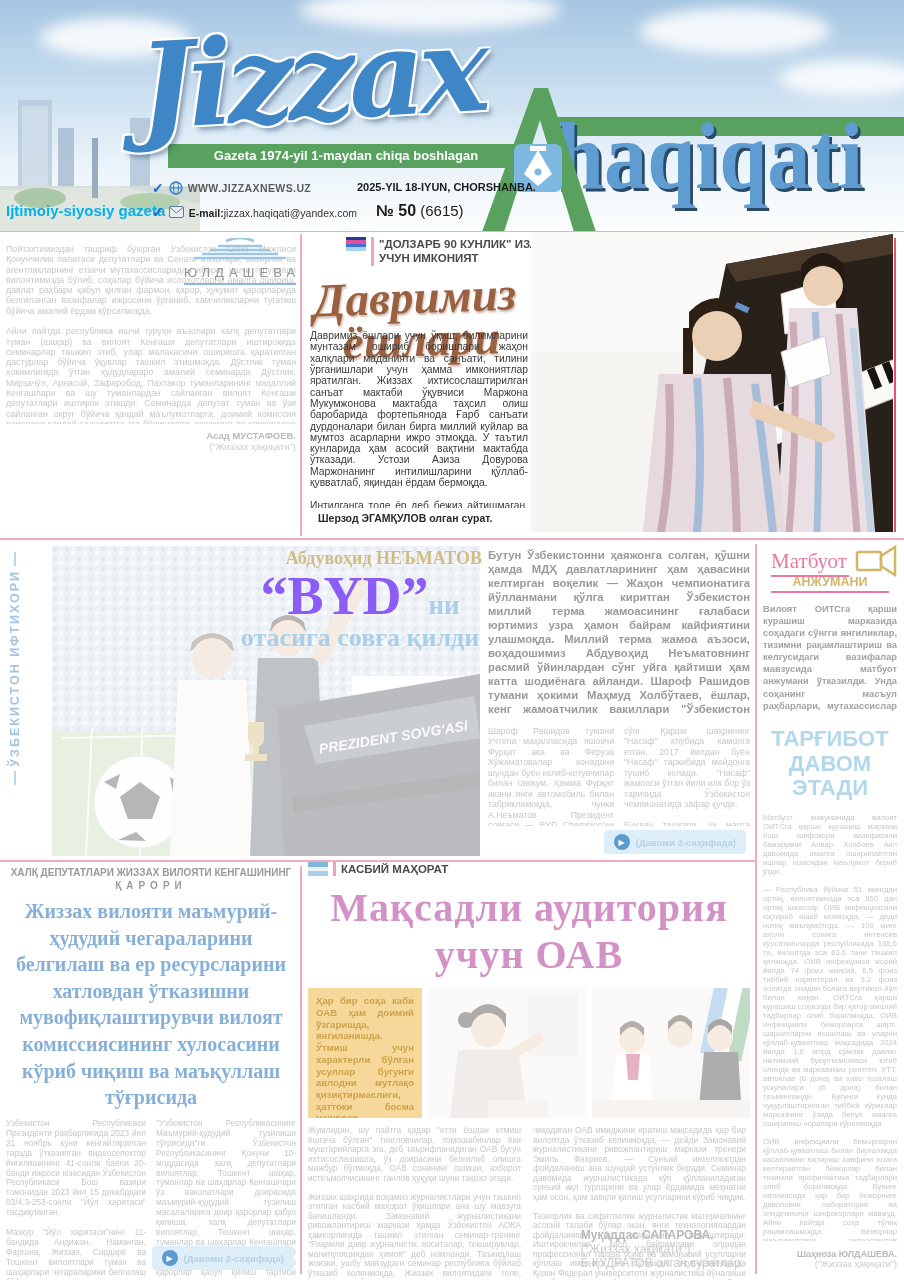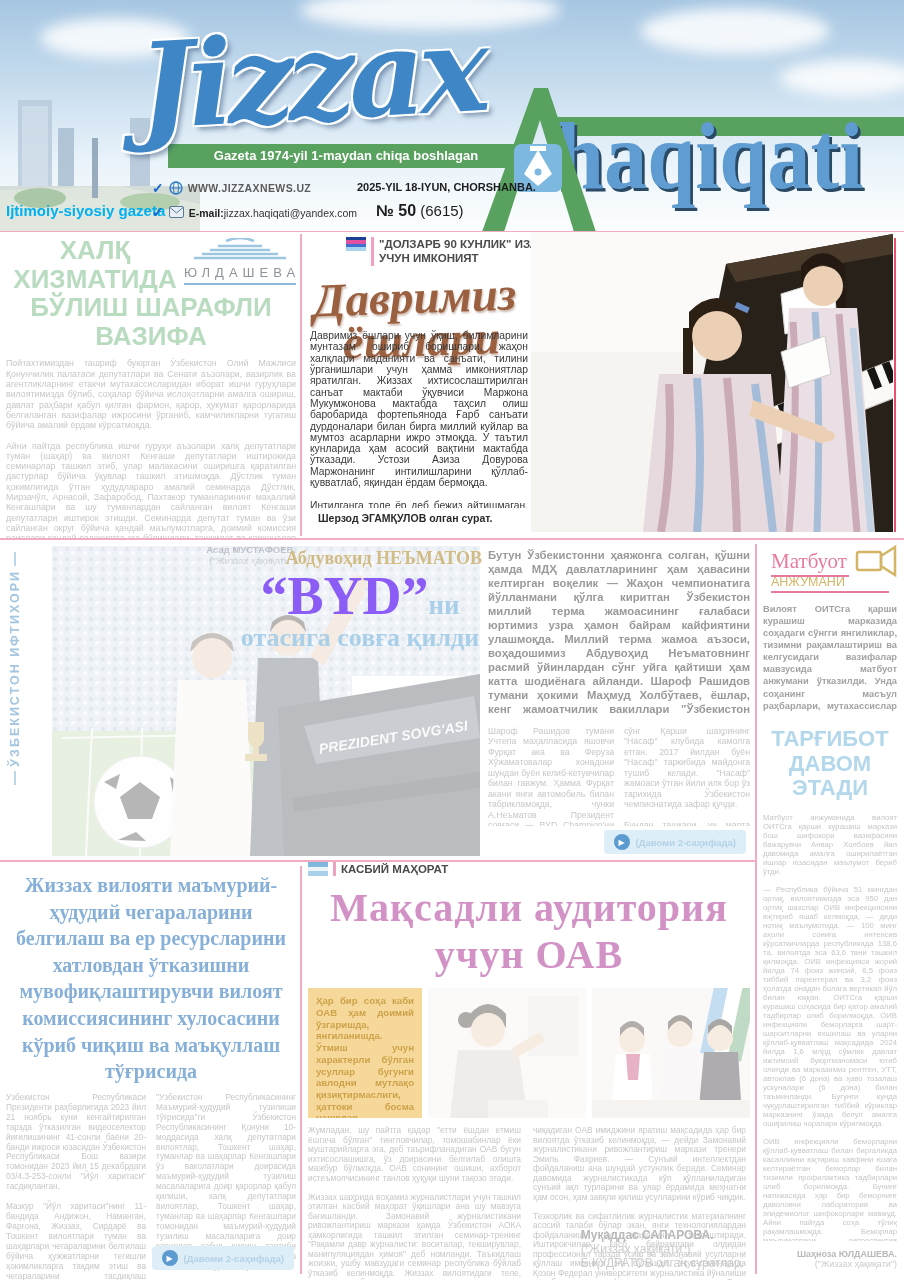--- a/index.html
+++ b/index.html
@@ -84,21 +84,21 @@
   .byd-text{position:absolute;left:488px;top:548px;width:262px;height:308px;}
   .byd-lead{font-weight:bold;color:#9a9a9a;font-size:11.3px;line-height:1.24;}
   .byd-cols{display:flex;gap:10px;margin-top:10px;}
   .byd-cols .c{width:126px;font-size:8.7px;line-height:1.2;}
   .byd-badge{position:absolute;right:4px;bottom:2px;}
   
   .art-aids{position:absolute;left:763px;top:545px;width:134px;height:732px;}
   .aids-logo{position:relative;width:118px;margin:4px auto 10px;}
   .aids-logo .t1{color:#e87aa0;font-size:21px;border-bottom:2px solid #e87aa0;display:inline-block;
                  padding:0 2px 1px 0;font-family:"Liberation Serif",serif;}
-  .aids-logo .t2{color:#d4b566;font-size:12.5px;font-weight:normal;text-align:left;border-bottom:2px solid #e87aa0;
+  .aids-logo .t2{color:#d4b566;font-size:12.5px;font-weight:bold;text-align:center;border-bottom:2px solid #e87aa0;
                  padding-bottom:2px;margin-top:-2px;}
   .aids-logo svg{position:absolute;right:-8px;top:-6px;}
   .aids-lead{font-weight:bold;color:#a3a3a3;font-size:9.3px;line-height:1.3;}
   .aids-hl{color:#b3d8ec;font-weight:bold;font-size:22px;line-height:1.12;text-align:center;margin:16px 0 12px;}
   .aids-body{font-size:7.7px;line-height:1.17;}
   .aids-by{text-align:right;margin-top:8px;font-size:9px;}
   
   .art-decree{position:absolute;left:6px;top:866px;width:290px;height:408px;}
   .dec-kick{text-align:center;color:#9a9a9a;font-weight:bold;font-size:10px;line-height:1.3;}
   .dec-kick .sp{letter-spacing:5px;}
@@ -193,24 +193,20 @@
   <div class="pline" style="left:300px;top:866px;width:2px;height:408px;"></div>
 
   <section class="art-seminar">
     <div class="sem-badge">
       <svg width="104" height="22" viewBox="0 0 104 22">
         <path d="M38 3 Q52 -3 66 3" stroke="#9cc6e2" stroke-width="2.5" fill="none"></path>
         <path d="M30 8 H74 M22 12 H82 M14 16 H90 M6 20 H98" stroke="#9cc6e2" stroke-width="2.5" fill="none"></path>
       </svg>
       <div class="lbl">ЮЛДАШЕВА</div>
       <div class="ul"></div>
-    </div>
-    <div class="sem-hl">
-      <div class="t">ХАЛҚ ХИЗМАТИДА</div>
-      <div class="b">БЎЛИШ ШАРАФЛИ ВАЗИФА</div>
     </div>
     <div class="sem-body jt faded" style="height:180px;">Пойтахтимиздан ташриф буюрган Ўзбекистон Олий Мажлиси Қонунчилик палатаси депутатлари ва Сенати аъзолари, вазирлик ва агентликларнинг етакчи мутахассисларидан иборат ишчи гуруҳлари вилоятимизда бўлиб, соҳалар бўйича ислоҳотларни амалга ошириш, давлат раҳбари қабул қилган фармон, қарор, ҳукумат қарорларида белгиланган вазифалар ижросини ўрганиб, камчиликларни тугатиш бўйича амалий ёрдам кўрсатмоқда.
 
 Айни пайтда республика ишчи гуруҳи аъзолари халқ депутатлари туман (шаҳар) ва вилоят Кенгаши депутатлари иштирокида семинарлар ташкил этиб, улар малакасини оширишга қаратилган дастурлар бўйича ўқувлар ташкил этишмоқда. Дўстлик туман ҳокимлигида ўтган ҳудудлараро амалий семинарда Дўстлик, Мирзачўл, Арнасой, Зафаробод, Пахтакор туманларининг маҳаллий Кенгашлари ва шу туманлардан сайланган вилоят Кенгаши депутатлари иштирок этишди. Семинарда депутат туман ва ўзи сайланган округ бўйича қандай маълумотларга, доимий комиссия раислари қандай салоҳиятга эга бўлишлари, ташкилот ва корхоналар билан алоқалар ўрнатиш, аҳоли билан тўғри мулоқот олиб бориш каби масалаларда ишчи гуруҳи аъзолари муҳим маслаҳатлар беришди.
 
 Семинарда халқ депутатлари вилоят Кенгаши котибият мудири Нодира Каримова иштирок этди.</div>
     <div class="sem-by">
       <div class="byline-b">Асад МУСТАФОЕВ.</div>
       <div class="byline-c">("Жиззах ҳақиқати")</div>
     </div>
@@ -378,20 +374,24 @@
 ОИВ инфекцияли беморларни қўллаб-қувватлаш билан биргаликда касалликни юқтириш хавфини юзага келтираётган беморлар билан тизимли профилактика тадбирлари олиб борилмоқда. Бунинг натижасида ҳар бир беморнинг даволовчи лаборатория ва эпидемиолог шифокорлари мавжуд. Айни пайтда соҳа тўлиқ рақамлашмоқда. Беморлар маълумотлари ретроспектив равишда электрон ахборот тизимига тўлиқ киритилиб чиқилди. Натижада тиббиёт ходимлари карта тўлдириш, қайд қилиш ва бошқа қоғозбозликдан воз кечиб, кўпроқ вақтини беморга қаратиш имкони яратилди.
 
 Тадбирда журналистлар, блогерлар, ижтимоий тармоқ фаоллари томонидан мавзу юзасидан қизғин савол-жавоблар, фикр-мулоҳазалар билдирилди. Келгусида ОИТСга қарши курашиш борасида матбуот ва ижтимоий тармоқ ходимлари билан доимий ҳамкорликда бўлиш лозимлиги таъкидланди. Вилоятимизда ОИТСга қарши курашиш тадбирлари ҳар жабҳада давом эттирилмоқда. Барчани ушбу тадбирларда фаол иштирок этишга ва саломатлигимизни асрашга ўз ҳиссасини қўшишни сўраб қоламиз.</div>
     <div class="aids-by">
       <div class="byline-b">Шаҳноза ЮЛДАШЕВА.</div>
       <div class="byline-c">("Жиззах ҳақиқати")</div>
     </div>
   </section>
 
   <section class="art-decree">
+    <div class="dec-kick">
+      <div>ХАЛҚ ДЕПУТАТЛАРИ ЖИЗЗАХ ВИЛОЯТИ КЕНГАШИНИНГ</div>
+      <div class="sp">ҚАРОРИ</div>
+    </div>
     <div class="dec-hl">Жиззах вилояти маъмурий-ҳудудий чегараларини белгилаш ва ер ресурсларини хатловдан ўтказишни мувофиқлаштирувчи вилоят комиссиясининг хулосасини кўриб чиқиш ва маъқуллаш тўғрисида</div>
     <div class="dec-cols">
       <div class="c jt faded" style="height:205px;">Ўзбекистон Республикаси Президенти раҳбарлигида 2023 йил 21 ноябрь куни кенгайтирилган тарзда ўтказилган видеоселектор йиғилишининг 41-сонли баёни 20-банди ижроси юзасидан Ўзбекистон Республикаси Бош вазири томонидан 2023 йил 15 декабрдаги 03/4.3-253-сонли "Йўл харитаси" тасдиқланган.
 
 Мазкур "Йўл харитаси"нинг 11-бандида Андижон, Наманган, Фарғона, Жиззах, Сирдарё ва Тошкент вилоятлари туман ва шаҳарлари чегараларини белгилаш бўйича ҳужжатларни тегишли ҳокимликларга тақдим этиш ва чегараларини тасдиқлаш чораларини кўриш белгиланган.
 
 Шунга кўра, дастлаб Жиззах вилоятининг 13 та шаҳар ва туманлари комиссиялари томонидан чегара чизиғини белгилаш, ўзгартириш бўйича асослантирилган таклифлар кўриб чиқилиб, қўшни туман (шаҳар)лар билан келишилган.</div>
       <div class="c jt faded" style="height:205px;">"Ўзбекистон Республикасининг Маъмурий-ҳудудий тузилиши тўғрисида"ги Ўзбекистон Республикасининг Қонуни 10-моддасида халқ депутатлари вилоятлар, Тошкент шаҳар, туманлар ва шаҳарлар Кенгашлари ўз ваколатлари доирасида маъмурий-ҳудудий тузилиш масалаларига доир қарорлар қабул қилиши, халқ депутатлари вилоятлар, Тошкент шаҳар, туманлар ва шаҳарлар Кенгашлари томонидан маъмурий-ҳудудий тузилиш масалаларига доир қарорлар қабул қилиш тартиби уларнинг регламентларида белгиланиши кўрсатиб ўтилган.
 
 Шунга кўра, ушбу келишилган чегара чизиғини тасдиқлаш бўйича халқ депутатлари туман ва шаҳарлар Кенгашларининг тегишли қарорлари қабул қилиниб, чегара чизиғининг тавсифлари ва хариталар тасдиқланган.</div>

